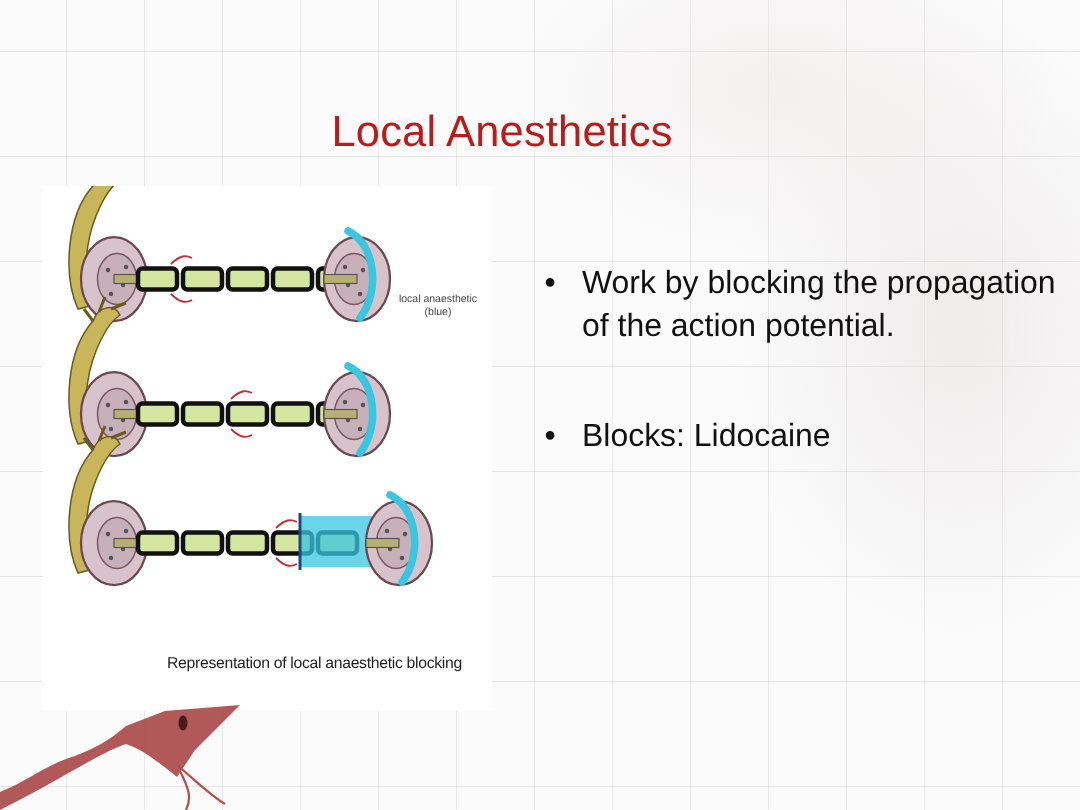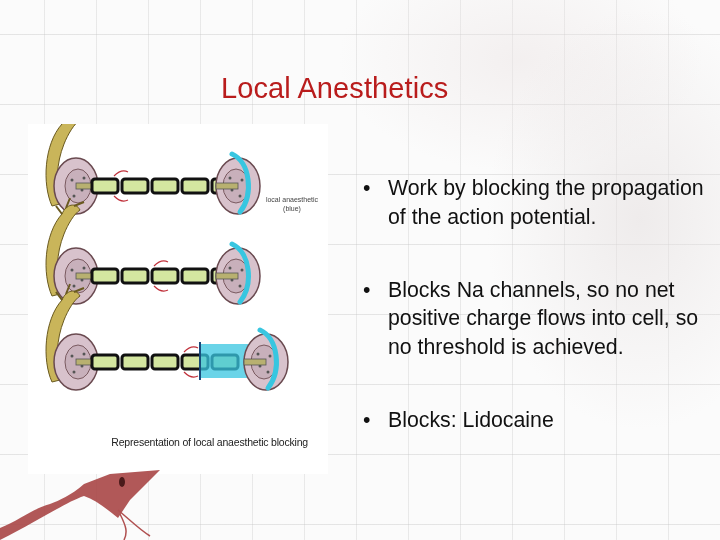--- a/index.html
+++ b/index.html
@@ -54,21 +54,20 @@
 </head>
 <body>
 
 <div class="bg-grid"></div>
 <div class="bg-wash"></div>
 
 <h1 class="title">Local Anesthetics</h1>
 
 <ul class="bullets">
   <li>Work by blocking the propagation of the action potential.</li>
-  <li>Blocks Na channels, so no net positive charge flows into cell, so no threshold is achieved.</li>
   <li>Blocks:  Lidocaine</li>
 </ul>
 
 <div class="figure">
   <svg width="300" height="300" viewBox="0 0 300 300">
     <defs>
       <g id="cell">
         <ellipse cx="0" cy="0" rx="22" ry="28" fill="#d8c2cc" stroke="#6a4a50" stroke-width="1.5"></ellipse>
         <ellipse cx="2" cy="0" rx="13" ry="17" fill="#c8b0bb" stroke="#7a5a60" stroke-width="1"></ellipse>
         <circle cx="-4" cy="-6" r="1.5" fill="#555"></circle>

